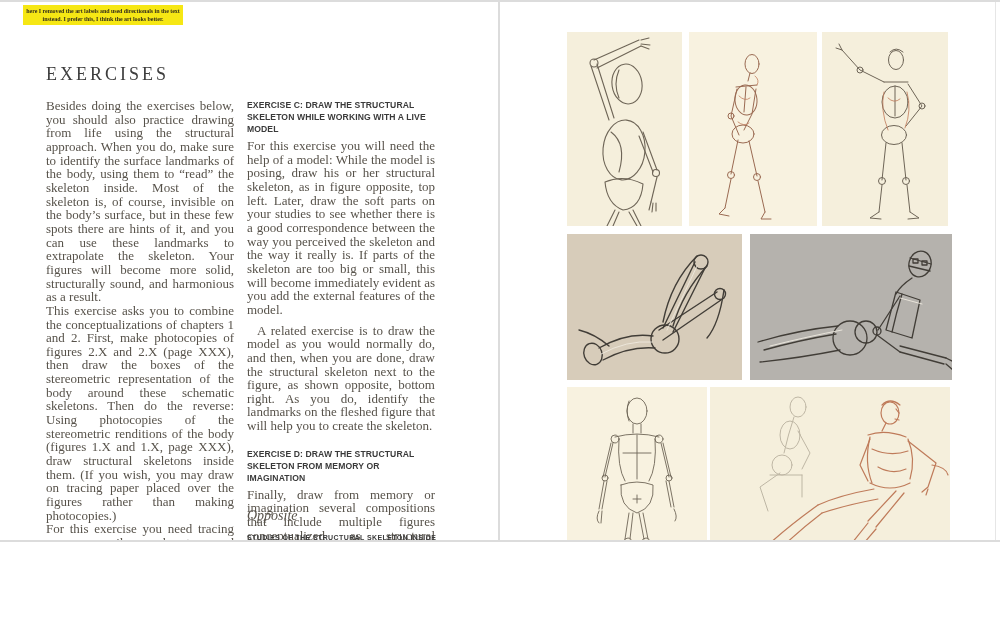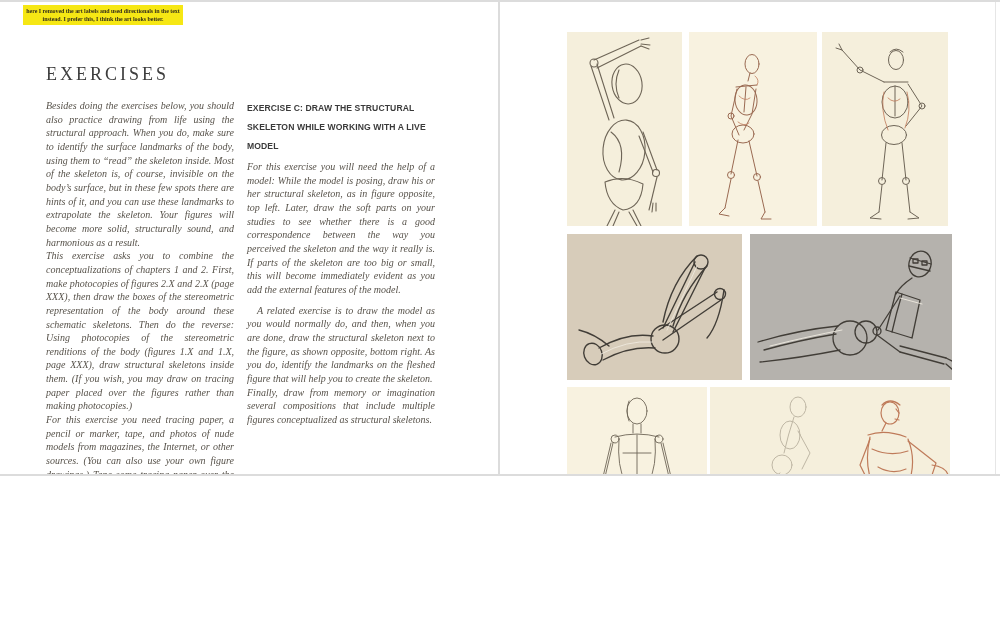--- a/index.html
+++ b/index.html
@@ -1,20 +1,20 @@
 <!DOCTYPE html>
 <html style="--note-bg: #f6e714; --note-text: #35301c; --title-text: #3d3d3d; --body-text: #57524a; --heading-text: #3a3a3a; --footer-muted: #c4c3c0; --footer-number: #4a4a4a; --divider: #dcdcdc; --panel-cream: #f5efdc; --panel-cream-light: #f8f2e0; --panel-tan: #d7ccba; --panel-gray: #b5b2ad; --sketch-graphite: #6e6557; --sketch-dark: #413d37; --sketch-sepia: #9a6a52; --sketch-sanguine: #bf7b5a; --sketch-faint: #b8b09e; --highlight-white: #f1ece2;"><head>
 <meta charset="utf-8">
 <style>
   :root{ --w:1000px; --h:618px; }
   *{ box-sizing:border-box; margin:0; padding:0; }
   html,body{ background:#fff; }
   body{ font-family:"Liberation Serif", serif; }
   .spread{
-    position:relative; width:1000px; height:476px; background:#ffffff;
+    position:relative; width:1000px; height:542px; background:#ffffff;
     overflow:hidden;
     border-top:2px solid var(--divider,#dcdcdc);
     border-bottom:2px solid var(--divider,#dcdcdc);
   }
   .center-divider{
     position:absolute; left:498px; top:0; bottom:0; width:2px;
     background:var(--divider,#dcdcdc);
   }
   .right-edge{
     position:absolute; left:995px; top:0; bottom:0; width:1px;
@@ -30,28 +30,27 @@
   }
   .page-title{
     position:absolute; left:46px; top:62px;
     font-family:"Liberation Serif", serif; font-weight:normal;
     font-size:18px; letter-spacing:3px; color:var(--title-text,#3d3d3d);
   }
   .col{ position:absolute; top:97px; width:188px; }
   .col1{ left:46px; }
   .col2{ left:247px; }
   .col p{
-    font-size:10px; line-height:13.65px; color:var(--body-text,#57524a);
+    font-size:13px; line-height:13.65px; color:var(--body-text,#57524a);
     text-align:justify;
-    font-style:italic;
   }
   .col p.indent{ text-indent:10px; margin-top:7px; }
   .col h3{
     font-family:"Liberation Sans", sans-serif; font-weight:bold;
-    font-size:8.6px; line-height:19px; letter-spacing:0.1px;
+    font-size:8.6px; line-height:12px; letter-spacing:0.1px;
     color:var(--heading-text,#3a3a3a); margin:15px 0 4px 0;
   }
   .col h3:first-child{ margin-top:0; }
   .caption{
     position:absolute; left:247px; top:506px; width:190px;
   }
   .caption .lead{
     font-family:"Liberation Serif", serif; font-style:italic;
     font-size:14px; color:var(--body-text,#57524a); display:block; margin-bottom:2px;
   }
@@ -103,20 +102,21 @@
     <div class="col col1">
       <p>Besides doing the exercises below, you should also practice drawing from life using the structural approach. When you do, make sure to identify the surface landmarks of the body, using them to “read” the skeleton inside. Most of the skeleton is, of course, invisible on the body’s surface, but in these few spots there are hints of it, and you can use these landmarks to extrapolate the skeleton. Your figures will become more solid, structurally sound, and harmonious as a result.</p>
       <p>This exercise asks you to combine the conceptualizations of chapters 1 and 2. First, make photocopies of figures 2.X and 2.X (page XXX), then draw the boxes of the stereometric representation of the body around these schematic skeletons. Then do the reverse: Using photocopies of the stereometric renditions of the body (figures 1.X and 1.X, page XXX), draw structural skeletons inside them. (If you wish, you may draw on tracing paper placed over the figures rather than making photocopies.)</p>
       <p>For this exercise you need tracing paper, a pencil or marker, tape, and photos of nude models from magazines, the Internet, or other sources. (You can also use your own figure drawings.) Tape some tracing paper over the photos and draw the structural skeleton inside the figures. Try this with a variety of poses so that you can develop a thorough understanding of the structural skeleton’s forms.</p>
     </div>
 
     <div class="col col2">
       <h3>EXERCISE C: DRAW THE STRUCTURAL SKELETON WHILE WORKING WITH A LIVE MODEL</h3>
       <p>For this exercise you will need the help of a model: While the model is posing, draw his or her structural skeleton, as in figure opposite, top left. Later, draw the soft parts on your studies to see whether there is a good correspondence between the way you perceived the skeleton and the way it really is. If parts of the skeleton are too big or small, this will become immediately evident as you add the external features of the model.</p>
       <p class="indent">A related exercise is to draw the model as you would normally do, and then, when you are done, draw the structural skeleton next to the figure, as shown opposite, bottom right. As you do, identify the landmarks on the fleshed figure that will help you to create the skeleton.</p>
+      <h3>EXERCISE D: DRAW THE STRUCTURAL SKELETON FROM MEMORY OR IMAGINATION</h3>
       <p>Finally, draw from memory or imagination several compositions that include multiple figures conceptualized as structural skeletons.</p>
     </div>
 
     <div class="caption">
       <span class="lead">Opposite</span>
       <span class="cap">STUDIES OF THE STRUCTURAL SKELETON INSIDE LIVE MODELS</span>
     </div>
 
     <div class="footer footer-left">
       <span class="pagenum">26</span>

